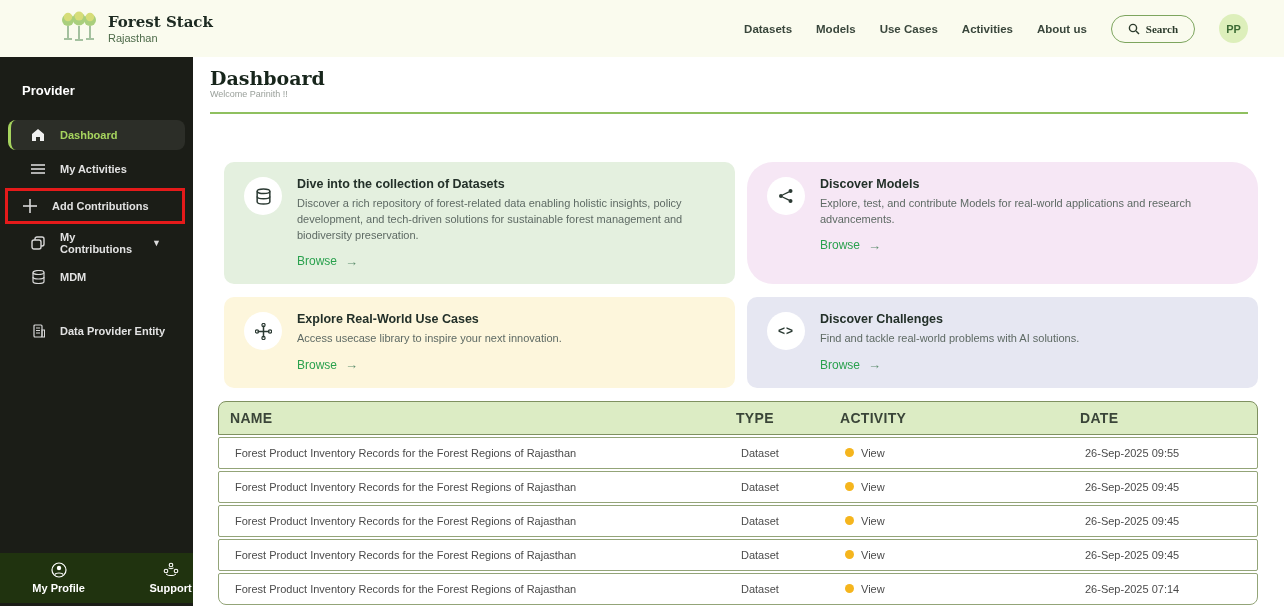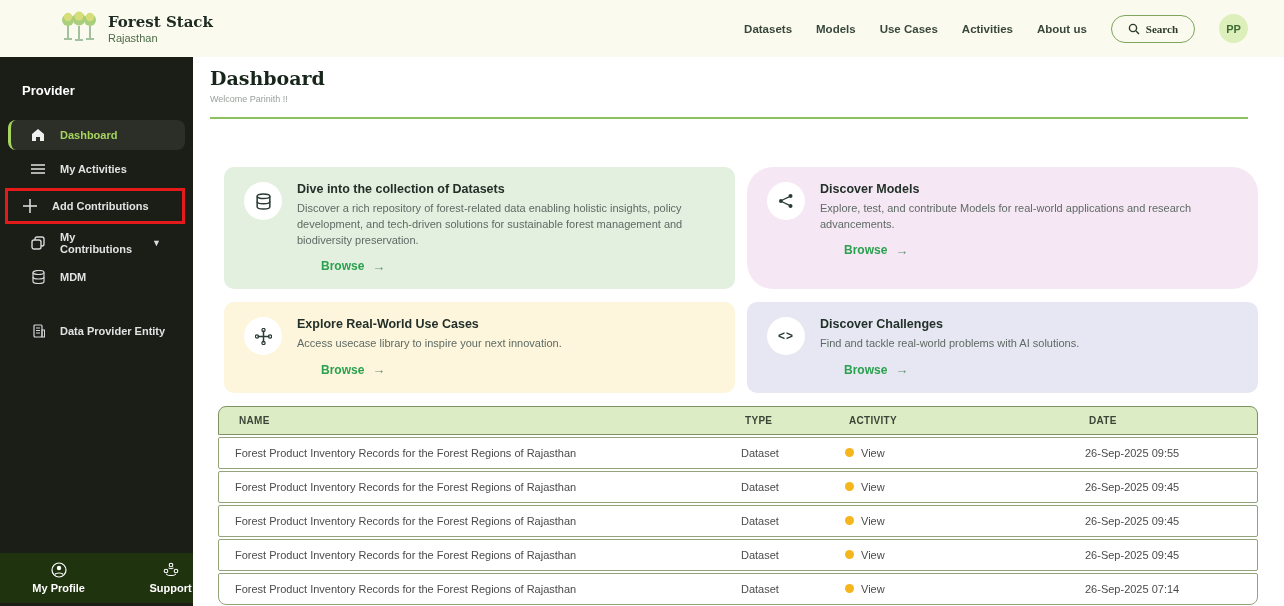--- a/index.html
+++ b/index.html
@@ -36,44 +36,44 @@
   .gap-top { margin-top:24px; }
   .side-foot { position:absolute; left:0; bottom:3px; width:224px; height:50px; background:#20330f;
                display:flex; align-items:center; justify-content:space-around; }
   .f-item { display:flex; flex-direction:column; align-items:center; gap:2px; font-size:11px; font-weight:bold;
             color:#ffffff; cursor:pointer; }
 
   
   .main { position:absolute; top:57px; left:193px; width:1091px; height:549px; background:#ffffff;
           padding:10px 24px 0 17px; }
   .pg-title { font-family:"DejaVu Serif", serif; font-weight:bold; font-size:19px; color:#17251b; }
-  .welcome { font-size:9px; color:#9aa09b; margin-top:5px; }
+  .welcome { font-size:9px; color:#9aa09b; }
   .divider { height:2px; background:#8fc05f; margin-top:13px; margin-right:12px; }
 
   .cards { display:grid; grid-template-columns:1fr 1fr; column-gap:12px; row-gap:13px;
            margin:48px 2px 0 14px; }
   .card { display:flex; gap:15px; padding:15px 20px; border-radius:10px; }
   .card.c0 { background:#e4f0df; }
   .card.c1 { background:#f6e7f5;border-radius:26px; }
   .card.c2 { background:#fdf6dc; }
   .card.c3 { background:#e6e7f2; }
   .card .circ { width:38px; height:38px; border-radius:50%; background:#ffffff; flex-shrink:0;
                 display:flex; align-items:center; justify-content:center; color:#2b3a33; }
   .card h3 { font-size:12.5px; font-weight:bold; color:#233029; }
   .card p { font-size:11px; line-height:1.45; color:#5e6a64; margin-top:5px; max-width:470px; }
   .browse { display:inline-flex; align-items:center; gap:8px; margin-top:10px; cursor:pointer; }
-  .browse .bl { font-size:12px; font-weight:bold; color:#2aa14e;margin-left:24px; }
+  .browse .bl { font-size:12px; font-weight:normal; color:#2aa14e; }
   .browse .ar { font-size:13px; color:#5f8f6f; }
   .code-ic { font-size:12px; font-weight:bold; letter-spacing:1px; color:#2b3a33; }
 
   
   .tbl { margin:13px 2px 0 8px; }
   .t-head { display:grid; grid-template-columns:506px 104px 240px 1fr; background:#dcecc4;
             border:1px solid #7f9160; border-radius:8px 8px 0 0; }
-  .t-head div { font-size:10px; font-weight:bold; color:#3a4538; padding:8px 20px; letter-spacing:0.3px; }
+  .t-head div { font-size:14px; font-weight:bold; color:#3a4538; padding:8px 11px; letter-spacing:0.3px; }
   .t-row { display:grid; grid-template-columns:506px 104px 240px 1fr; background:#ffffff;
            border:1px solid #93a478; border-radius:2px; margin-top:2px; cursor:pointer; }
   .t-row:last-child { border-radius:2px 2px 8px 8px; }
   .t-row div { font-size:11px; color:#4b4b4b; padding:9px 16px; display:flex; align-items:center; }
   .dot { width:9px; height:9px; border-radius:50%; background:#f5b51d; margin-right:7px; flex-shrink:0; }
 </style>
 </head>
 <body>
 
 <div class="page">

